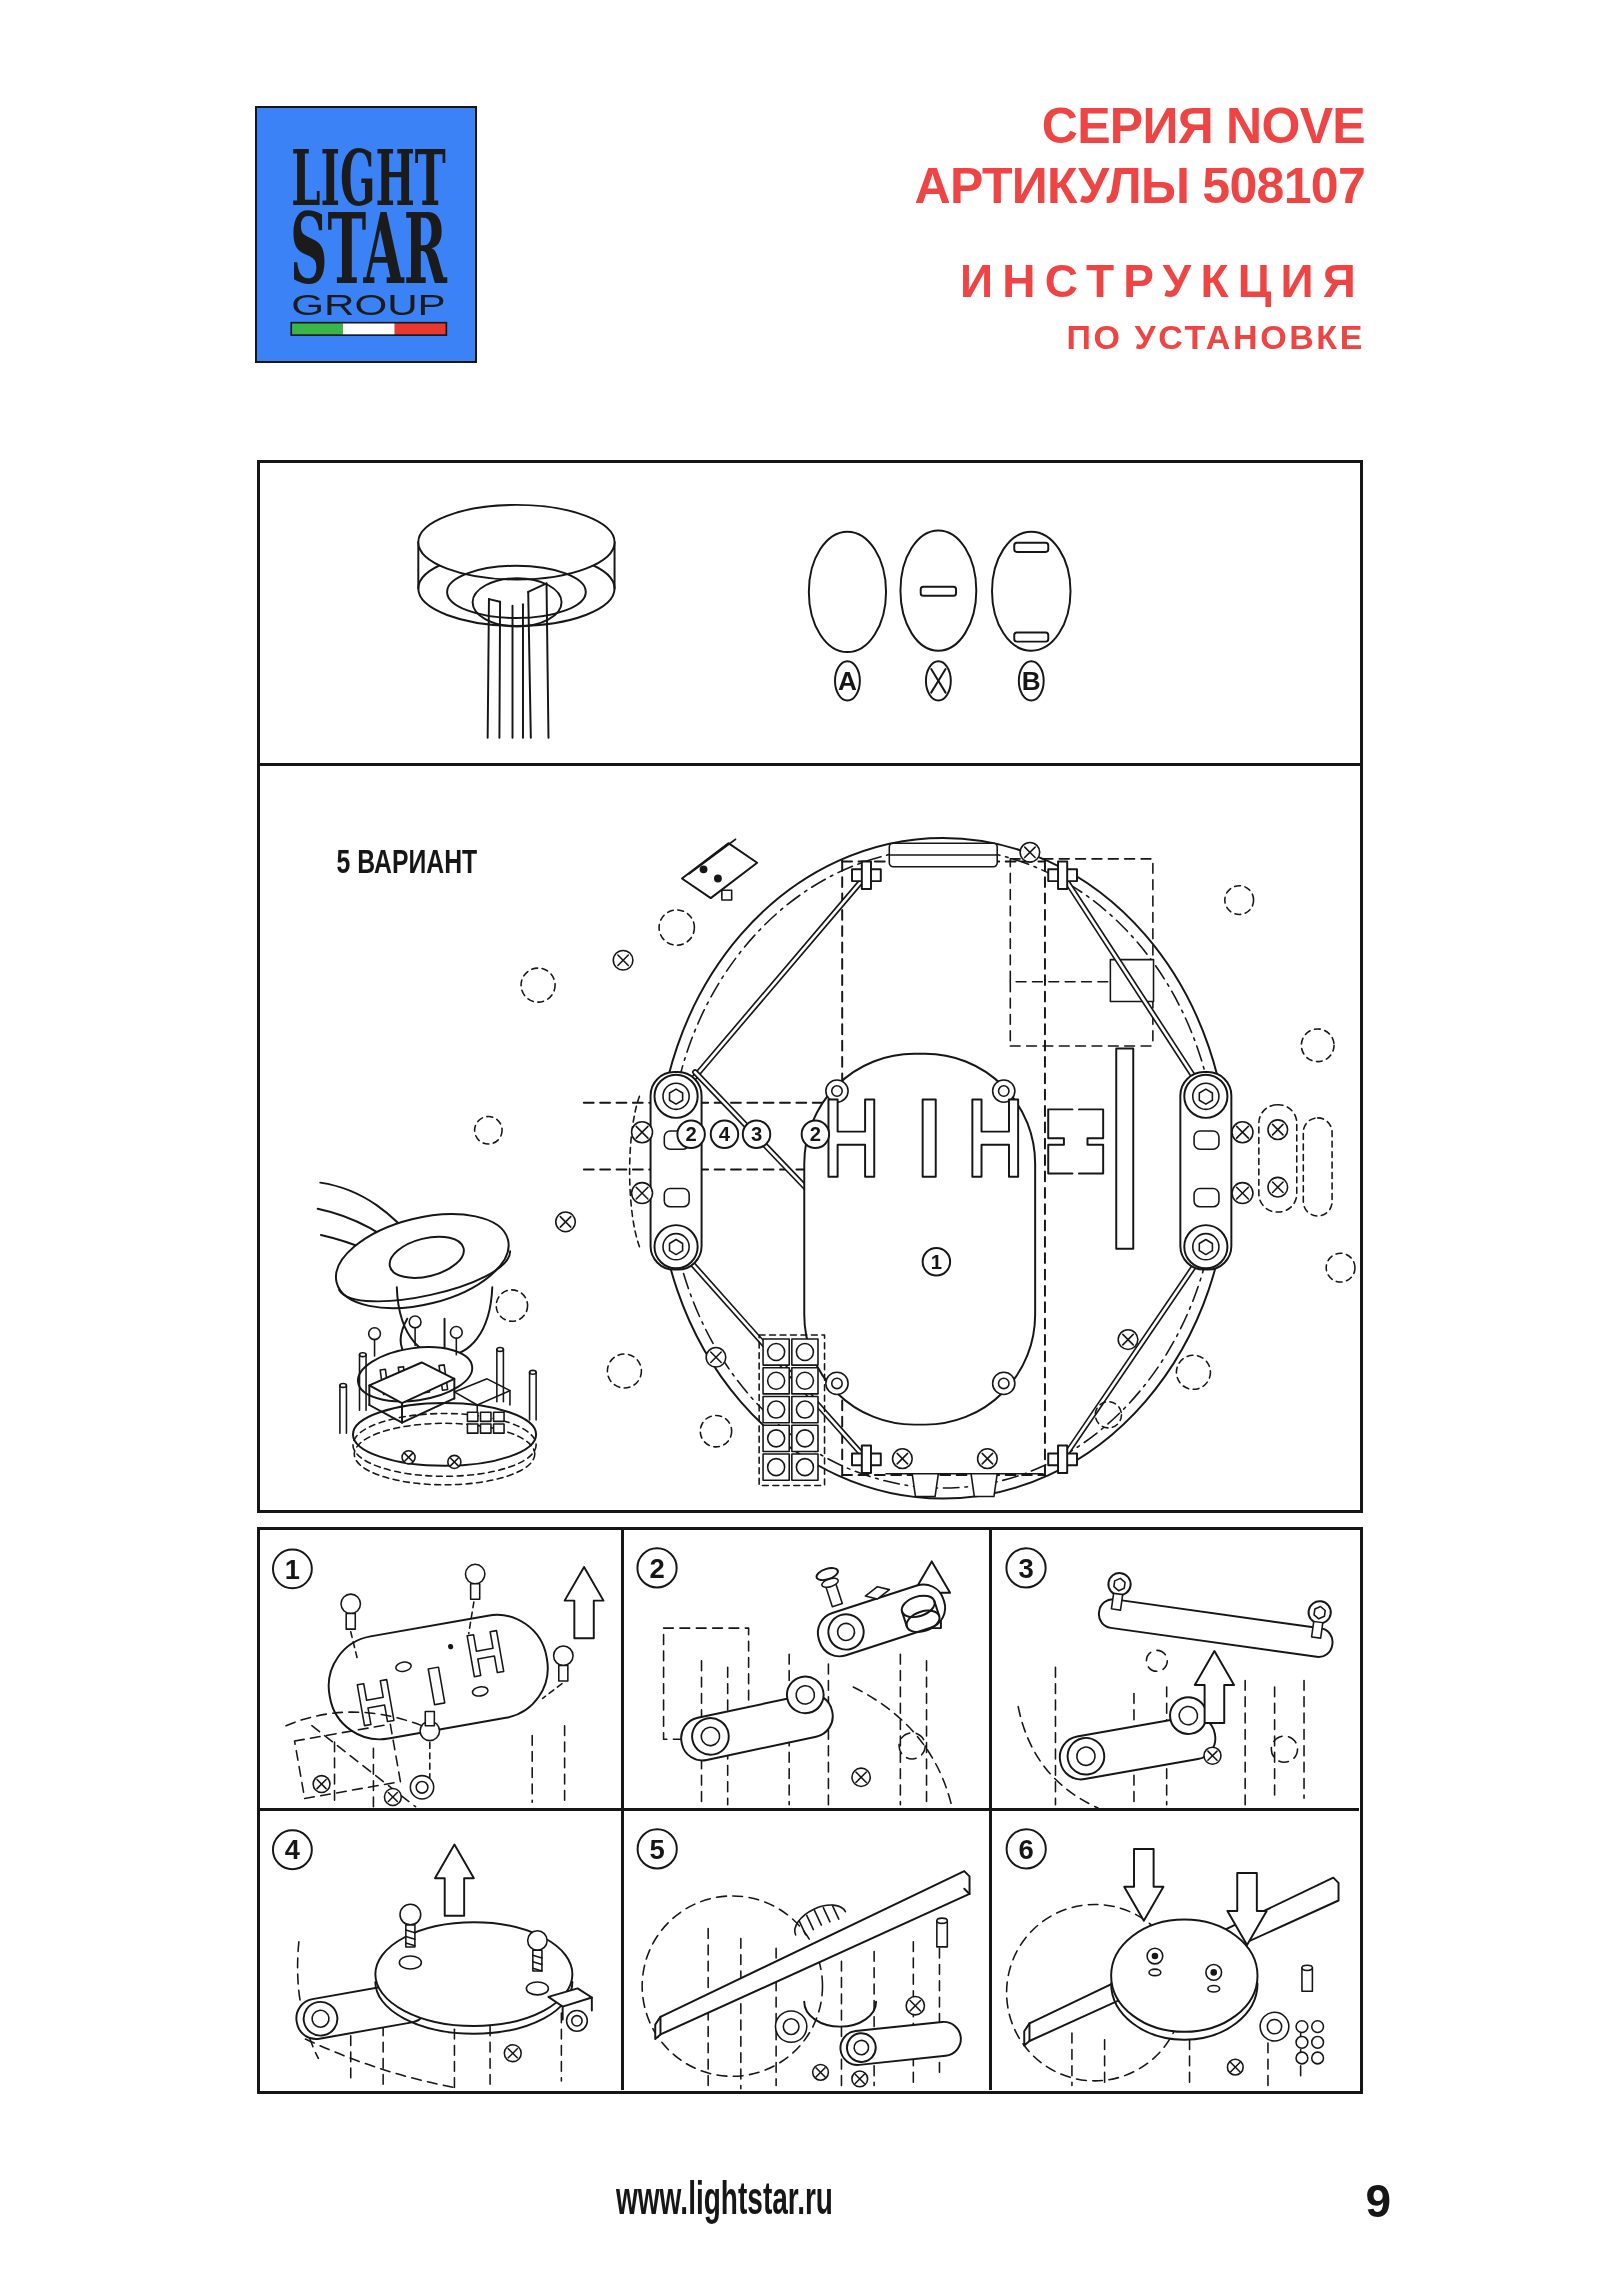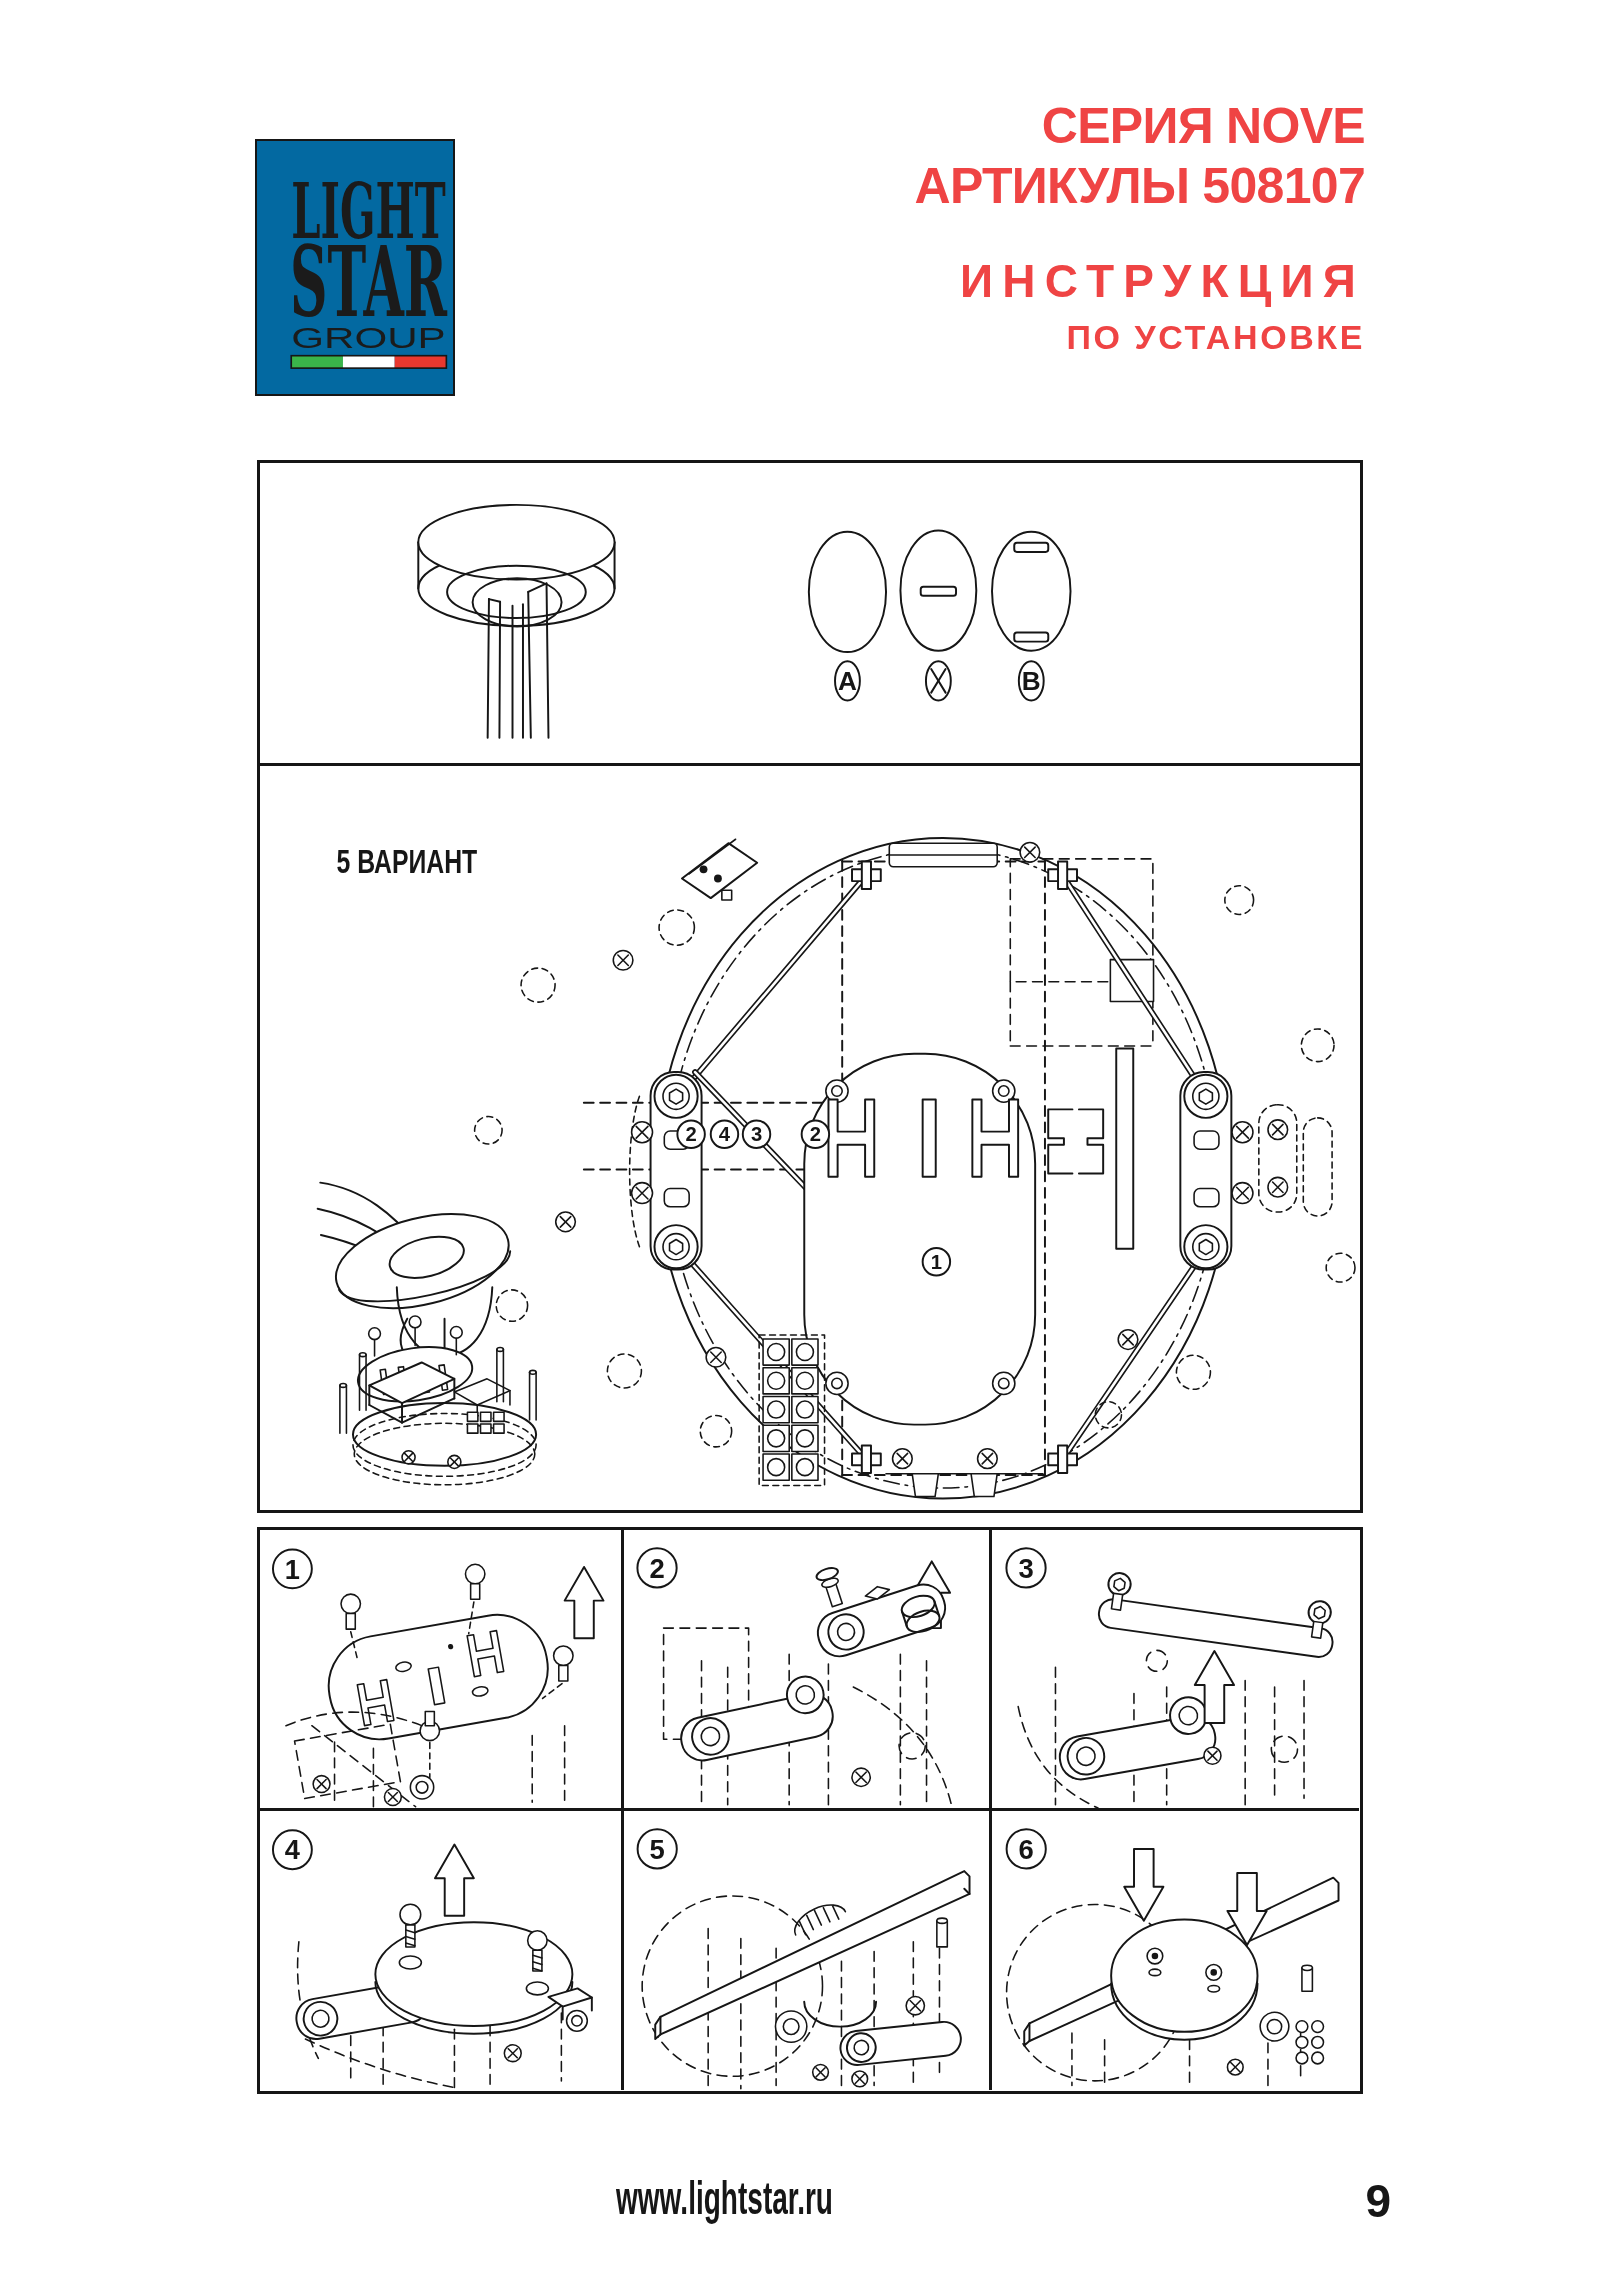--- a/index.html
+++ b/index.html
@@ -1,20 +1,20 @@
 <!DOCTYPE html>
 <html style="font-size:10.5px"><head>
 <meta charset="utf-8">
 <style>
   html,body{margin:0;padding:0;background:#ffffff;}
   .page{position:relative;width:1623px;height:2295px;background:#ffffff;overflow:hidden;
         font-family:"Liberation Sans",sans-serif;color:#161616;}
   
-  .logo-box{position:absolute;left:255px;top:106px;width:200px;height:257px;
-            border:2.6px solid #161616;box-sizing:border-box;background:#0369a1;margin-top:33px;}
+  .logo-box{position:absolute;left:255px;top:106px;width:222px;height:257px;
+            border:2.6px solid #161616;box-sizing:border-box;background:#3b82f6;}
   .hline{position:absolute;right:258px;font-weight:700;white-space:nowrap;
          letter-spacing:-0.7px;color:#ef4444;}
   .h-series{top:97px;font-size:50px;}
   .h-articles{top:157px;font-size:50px;}
   .h-instr1{top:254px;font-size:46px;letter-spacing:9.2px;text-align:center;}
   .h-instr2{top:318px;font-size:34px;letter-spacing:2.6px;}
   
   .box1{position:absolute;left:257px;top:460px;width:1106px;height:306px;
         border:3.3px solid #161616;box-sizing:border-box;background:#fff;}
   .box2{position:absolute;left:257px;top:766px;width:1106px;height:747px;

